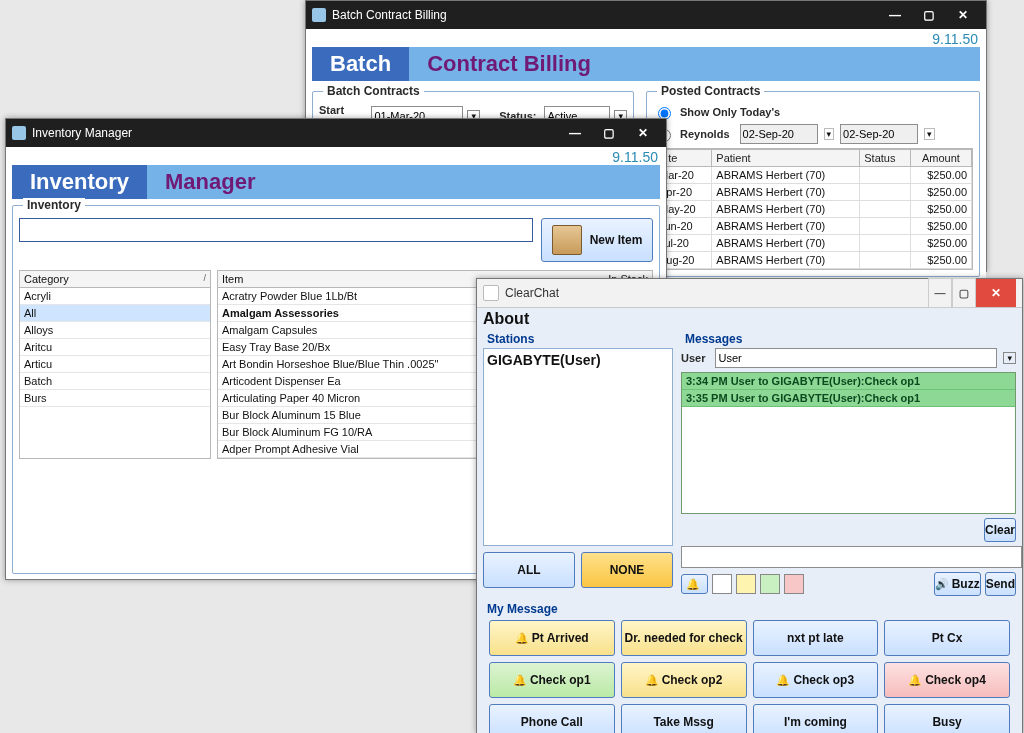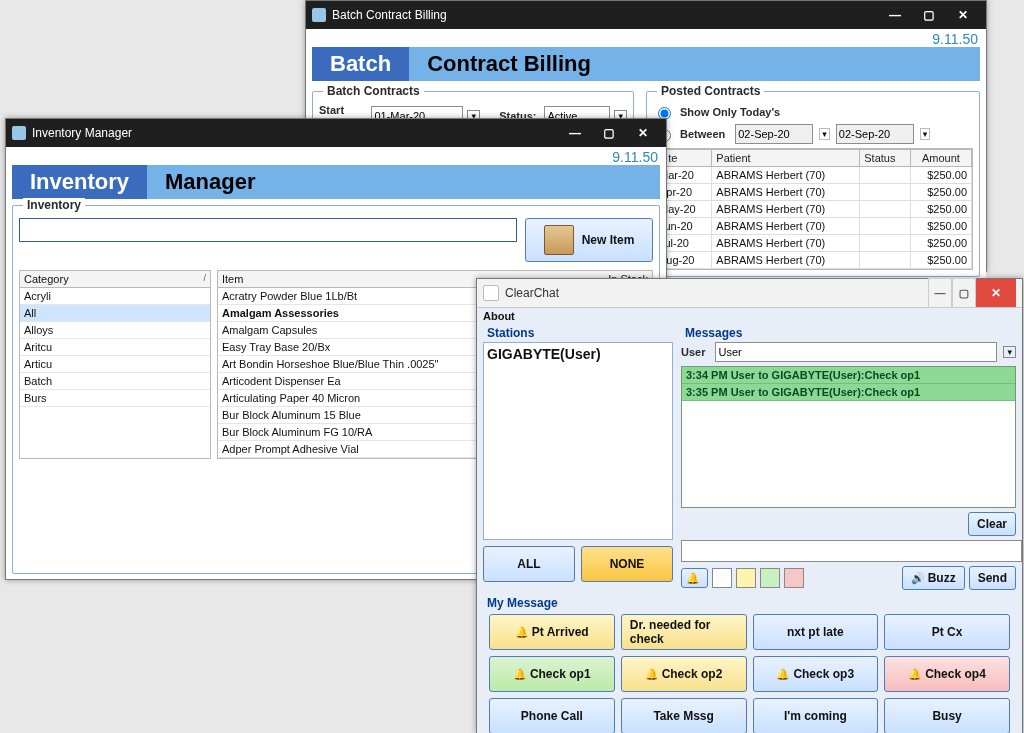--- a/index.html
+++ b/index.html
@@ -10,34 +10,34 @@
 .titlebar.light{background:#f2f2f2;color:#333;border-bottom:1px solid #c8c8c8}
 .titlebar .appicon{width:14px;height:14px;background:#97c6e6;border-radius:2px;margin-right:6px}
 .titlebar .title{flex:1;font-size:12px}
 .titlebar .tb-btn{width:34px;height:100%;display:flex;align-items:center;justify-content:center;cursor:pointer;font-weight:bold}
 .titlebar.light .close-red{background:#e04a3f;color:#fff;width:40px}
 .app-body{background:#fff}
 .version{text-align:right;color:#2b8bb5;font-size:14px;margin:2px 8px 0 0}
 .app-banner{margin:0 6px 6px 6px;background:#75b2e8;display:flex;align-items:center}
 .app-banner .word{font:700 22px Arial;padding:4px 18px}
 .app-banner .accent{background:#3a6bbd;color:#fff}
-.app-banner .rest{color:#000000}
+.app-banner .rest{color:#701a75}
 .fieldset{border:1px solid #8faed0;border-radius:2px;margin:4px 6px;padding:6px}
 .fieldset .legend{position:relative;top:-14px;margin-left:4px;background:#fff;padding:0 4px;font-weight:bold;color:#2a2a2a}
 .lbl{font-weight:bold;color:#2a2a2a;font-size:11px;margin-right:4px}
 input[type=text],select{border:1px solid #8d8d8d;height:18px;font-size:11px;padding:0 2px;background:#fff}
 .radio-row{display:flex;align-items:center;gap:6px;margin-bottom:4px}
 table.grid{width:100%;border-collapse:collapse;font-size:11px}
 table.grid th{background:#f4f4f4;border:1px solid #b8b8b8;text-align:left;padding:2px 4px;font-weight:normal;color:#222}
 table.grid td{border:1px solid #ddd;padding:2px 4px}
 .cat-list{border:1px solid #b8b8b8;font-size:11px}
 .cat-list .h{background:#f4f4f4;border-bottom:1px solid #b8b8b8;padding:2px 4px;font-weight:normal}
 .cat-list .r{border-bottom:1px solid #e6e6e6;padding:2px 4px}
 .cat-list .sel{background:#cfe4ff}
-.btn{border:1px solid #4f7cbf;border-radius:3px;padding:4px 8px;background:linear-gradient(#e9f2ff,#c9e0ff);font-size:12px;cursor:pointer;display:flex;align-items:center;justify-content:center}
+.btn{border:1px solid #4f7cbf;border-radius:3px;padding:4px 0;background:linear-gradient(#e9f2ff,#c9e0ff);font-size:12px;cursor:pointer;display:flex;align-items:center;justify-content:center}
 .btn.yellow{background:linear-gradient(#fff5c7,#f8e18c)}
 .btn.green{background:linear-gradient(#ddf3d2,#baeaa6)}
 .btn.pink{background:linear-gradient(#fde1e1,#f7bcbc)}
 .btn.big{height:26px;font-weight:bold;flex:1}
 .boxicon{width:28px;height:28px;background:linear-gradient(#e6c794,#c89a5a);border:1px solid #7a5a30;border-radius:2px;margin-right:8px}
 .swatch{width:18px;height:18px;border:1px solid #888}
 .msg-green{background:#8ed895;border-bottom:1px solid #6cc275;padding:2px 4px;color:#0b4a1f;font-weight:bold;font-size:11px}
 .groupbox-title{color:#003a90;font-weight:bold;font-size:12px;margin:4px 0 2px 4px}
 .qm{display:grid;grid-template-columns:repeat(4,1fr);gap:6px;margin:4px 6px}
 .qm .btn{height:26px;font-weight:bold;font-size:12px}
@@ -86,21 +86,21 @@
       </div>
 
       <div class="fieldset" style="width:320px">
         <span class="legend">Posted Contracts</span>
         <div class="radio-row" style="margin-top:-8px">
           <input type="radio" name="pc" checked="" style="">
           <span class="lbl">Show Only Today's</span>
         </div>
         <div class="radio-row">
           <input type="radio" name="pc" style="">
-          <span class="lbl">Between</span>
+          <span class="lbl">Reynolds</span>
           <input type="text" style="width: 72px; background: rgb(239, 239, 239);" value="02-Sep-20">
           <span style="font-size:9px;border:1px solid #bbb;padding:0 2px">▾</span>
           <input type="text" style="width: 72px; background: rgb(239, 239, 239);" value="02-Sep-20">
           <span style="font-size:9px;border:1px solid #bbb;padding:0 2px">▾</span>
         </div>
         <div style="border:1px solid #b8b8b8;max-height:120px;overflow:hidden">
           <table class="grid">
             <thead>
                 <tr>
               <th>...te</th>
@@ -260,21 +260,21 @@
 <div class="win" style="left:476px;top:278px;width:545px;height:454px;background:#e8eef7">
   <div class="titlebar light">
     <div class="appicon" style="background:#fff;border:1px solid #bbb"></div>
     <div class="title">ClearChat</div>
     <div class="tb-btn" style="border:1px solid #ccc;width:22px;color:#555;font-size:11px">—</div>
     <div class="tb-btn" style="border:1px solid #ccc;width:22px;color:#555;font-size:11px">▢</div>
     <div class="tb-btn close-red">✕</div>
   </div>
 
   <div style="padding:2px 6px">
-    <div style="font-weight:bold;font-size:11px">About</div>
+    <div style="font-weight:bold;font-size:16px">About</div>
 
     <div style="display:flex;gap:8px">
 
       <div style="width:190px">
         <div class="groupbox-title">Stations</div>
         <div style="border:1px solid #8faed0;background:#fff;height:190px;padding:3px">
           <div style="font:700 14px Arial">GIGABYTE(User)</div>
         </div>
         <div style="display:flex;gap:6px;margin-top:6px">
           <div class="btn big">ALL</div>

